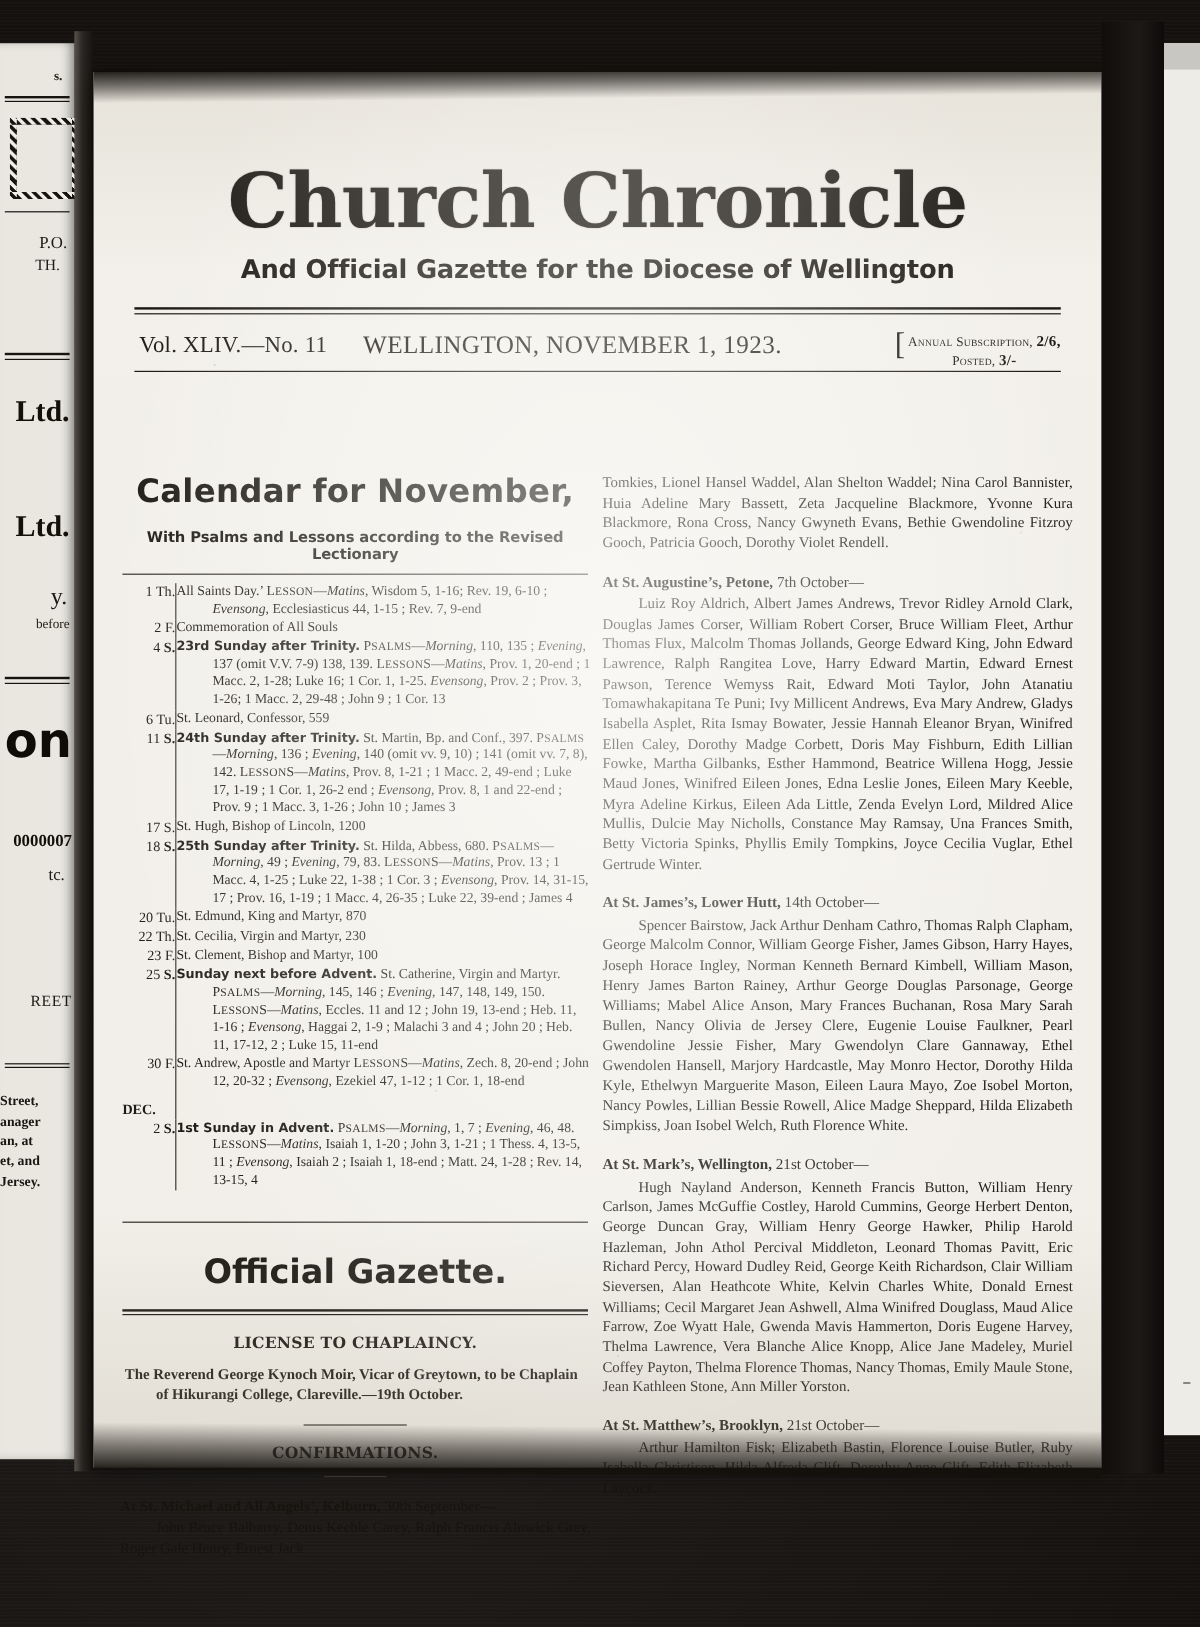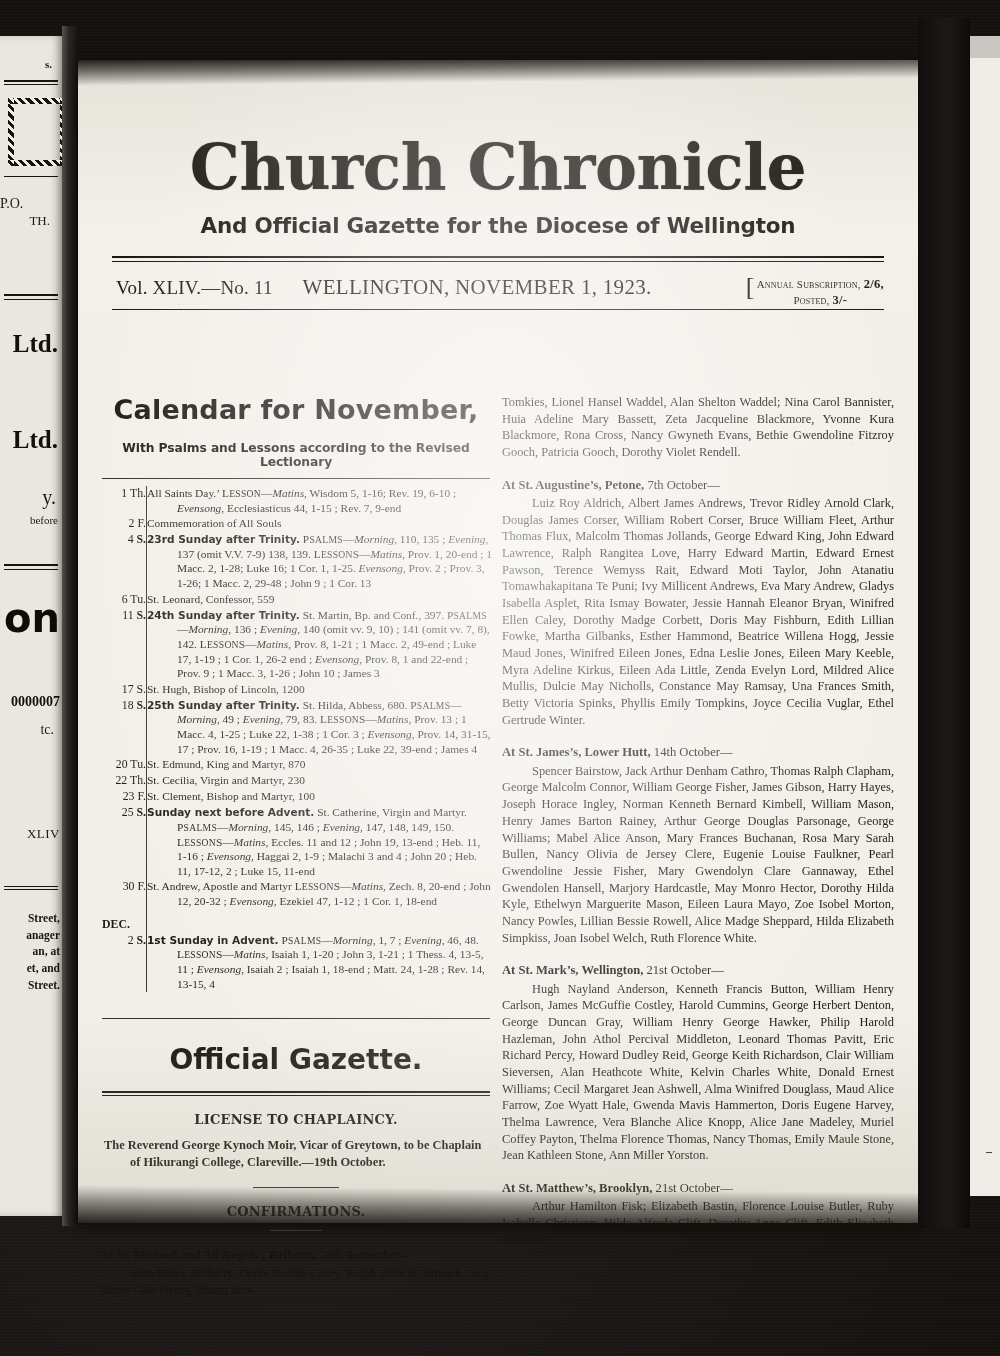--- a/index.html
+++ b/index.html
@@ -136,40 +136,40 @@
   <div id="bed-grain"></div>
 </div>
 
 <div id="left-page">
   <div style="position:absolute;left:0;top:22px;width:52px;text-align:right;font-size:11px;font-weight:700;color:#242018;">s.</div>
   <div style="position:absolute;left:4px;top:44px;width:54px;border-top:2px solid #17140f;border-bottom:1px solid #17140f;height:2px;"></div>
   <div style="position:absolute;left:8px;top:62px;width:46px;height:56px;border:6px solid transparent;
        background:repeating-linear-gradient(45deg,#17140f 0 3px,#f0eee8 3px 6px);
        -webkit-mask:linear-gradient(#000 0 0) content-box, linear-gradient(#000 0 0); -webkit-mask-composite:xor; mask-composite:exclude;"></div>
   <div style="position:absolute;left:4px;top:140px;width:54px;border-top:1.5px solid #17140f;"></div>
-  <div style="position:absolute;left:0;top:160px;width:56px;text-align:left;font-size:14px;color:#1d1a14;">P.O.</div>
+  <div style="position:absolute;left:0;top:160px;width:56px;text-align:right;font-size:14px;color:#1d1a14;">P.O.</div>
   <div style="position:absolute;left:0;top:177px;width:50px;text-align:right;font-size:13px;color:#1d1a14;">TH.</div>
   <div style="position:absolute;left:4px;top:258px;width:54px;border-top:2.5px solid #17140f;border-bottom:1.5px solid #17140f;height:3px;"></div>
   <div style="position:absolute;left:0;top:294px;width:58px;text-align:right;font-size:25px;font-weight:700;color:#131009;">Ltd.</div>
   <div style="position:absolute;left:0;top:390px;width:58px;text-align:right;font-size:25px;font-weight:700;color:#131009;">Ltd.</div>
   <div style="position:absolute;left:0;top:450px;width:56px;text-align:right;font-size:20px;color:#1d1a14;">y.</div>
   <div style="position:absolute;left:0;top:478px;width:58px;text-align:right;font-size:11px;color:#242018;">before</div>
   <div style="position:absolute;left:4px;top:528px;width:54px;border-top:2.5px solid #17140f;border-bottom:1.5px solid #17140f;height:3px;"></div>
   <div style="position:absolute;left:0;top:562px;width:60px;text-align:right;font-size:40px;font-weight:700;
        font-family:'DejaVu Sans',sans-serif;line-height:1;color:#0f0c07;">on</div>
   <div style="position:absolute;left:0;top:658px;width:60px;text-align:right;font-size:14px;font-weight:700;color:#131009;">0000007</div>
   <div style="position:absolute;left:0;top:686px;width:54px;text-align:right;font-size:14px;color:#1d1a14;">tc.</div>
-  <div style="position:absolute;left:0;top:790px;width:60px;text-align:right;font-size:13px;letter-spacing:.5px;color:#1d1a14;">XLIV</div>
+  <div style="position:absolute;left:0;top:790px;width:60px;text-align:right;font-size:13px;letter-spacing:.5px;color:#1d1a14;">REET</div>
   <div style="position:absolute;left:4px;top:850px;width:54px;border-top:1.5px solid #17140f;border-bottom:1px solid #17140f;height:2px;"></div>
-  <div style="position:absolute;left:0;top:874px;width:60px;text-align:right;font-size:11.5px;font-weight:700;line-height:1.45;color:#191610;">
+  <div style="position:absolute;left:0;top:874px;width:60px;font-size:11.5px;font-weight:700;line-height:1.45;color:#191610;">
     <div>Street,</div>
     <div>anager</div>
     <div>an, at</div>
     <div>et, and</div>
-    <div>Street.</div>
+    <div>Jersey.</div>
   </div>
 </div>
 <div id="left-gutter"></div>
 
 <div id="page">
   <div class="inner">
 
     <div class="masthead">
       <h1 class="mast-title">Church Chronicle</h1>
       <div class="mast-sub">And Official Gazette for the Diocese of Wellington</div>

